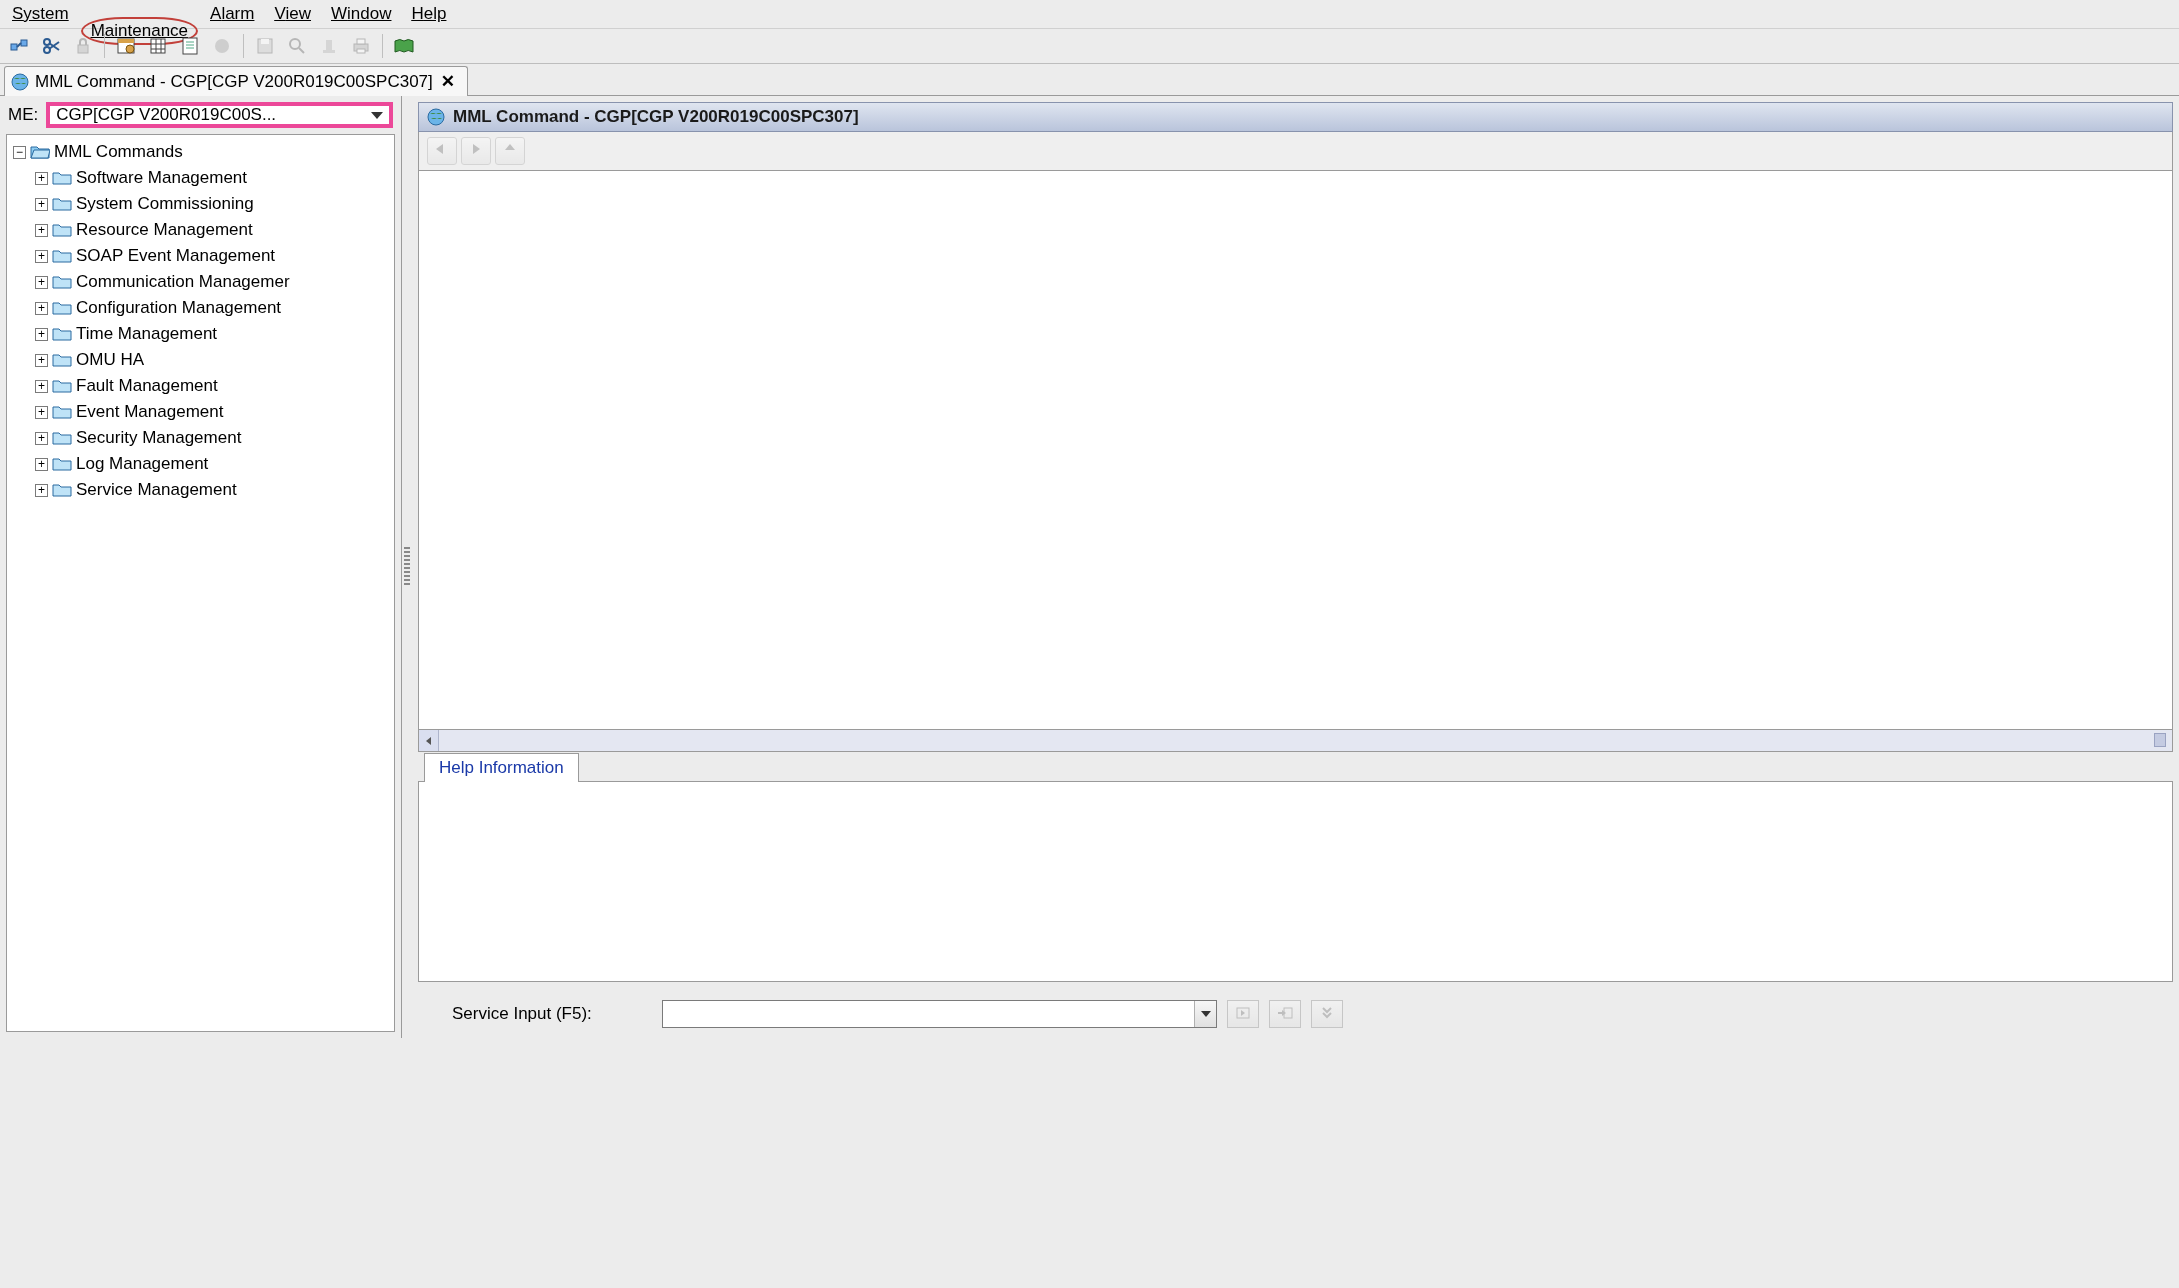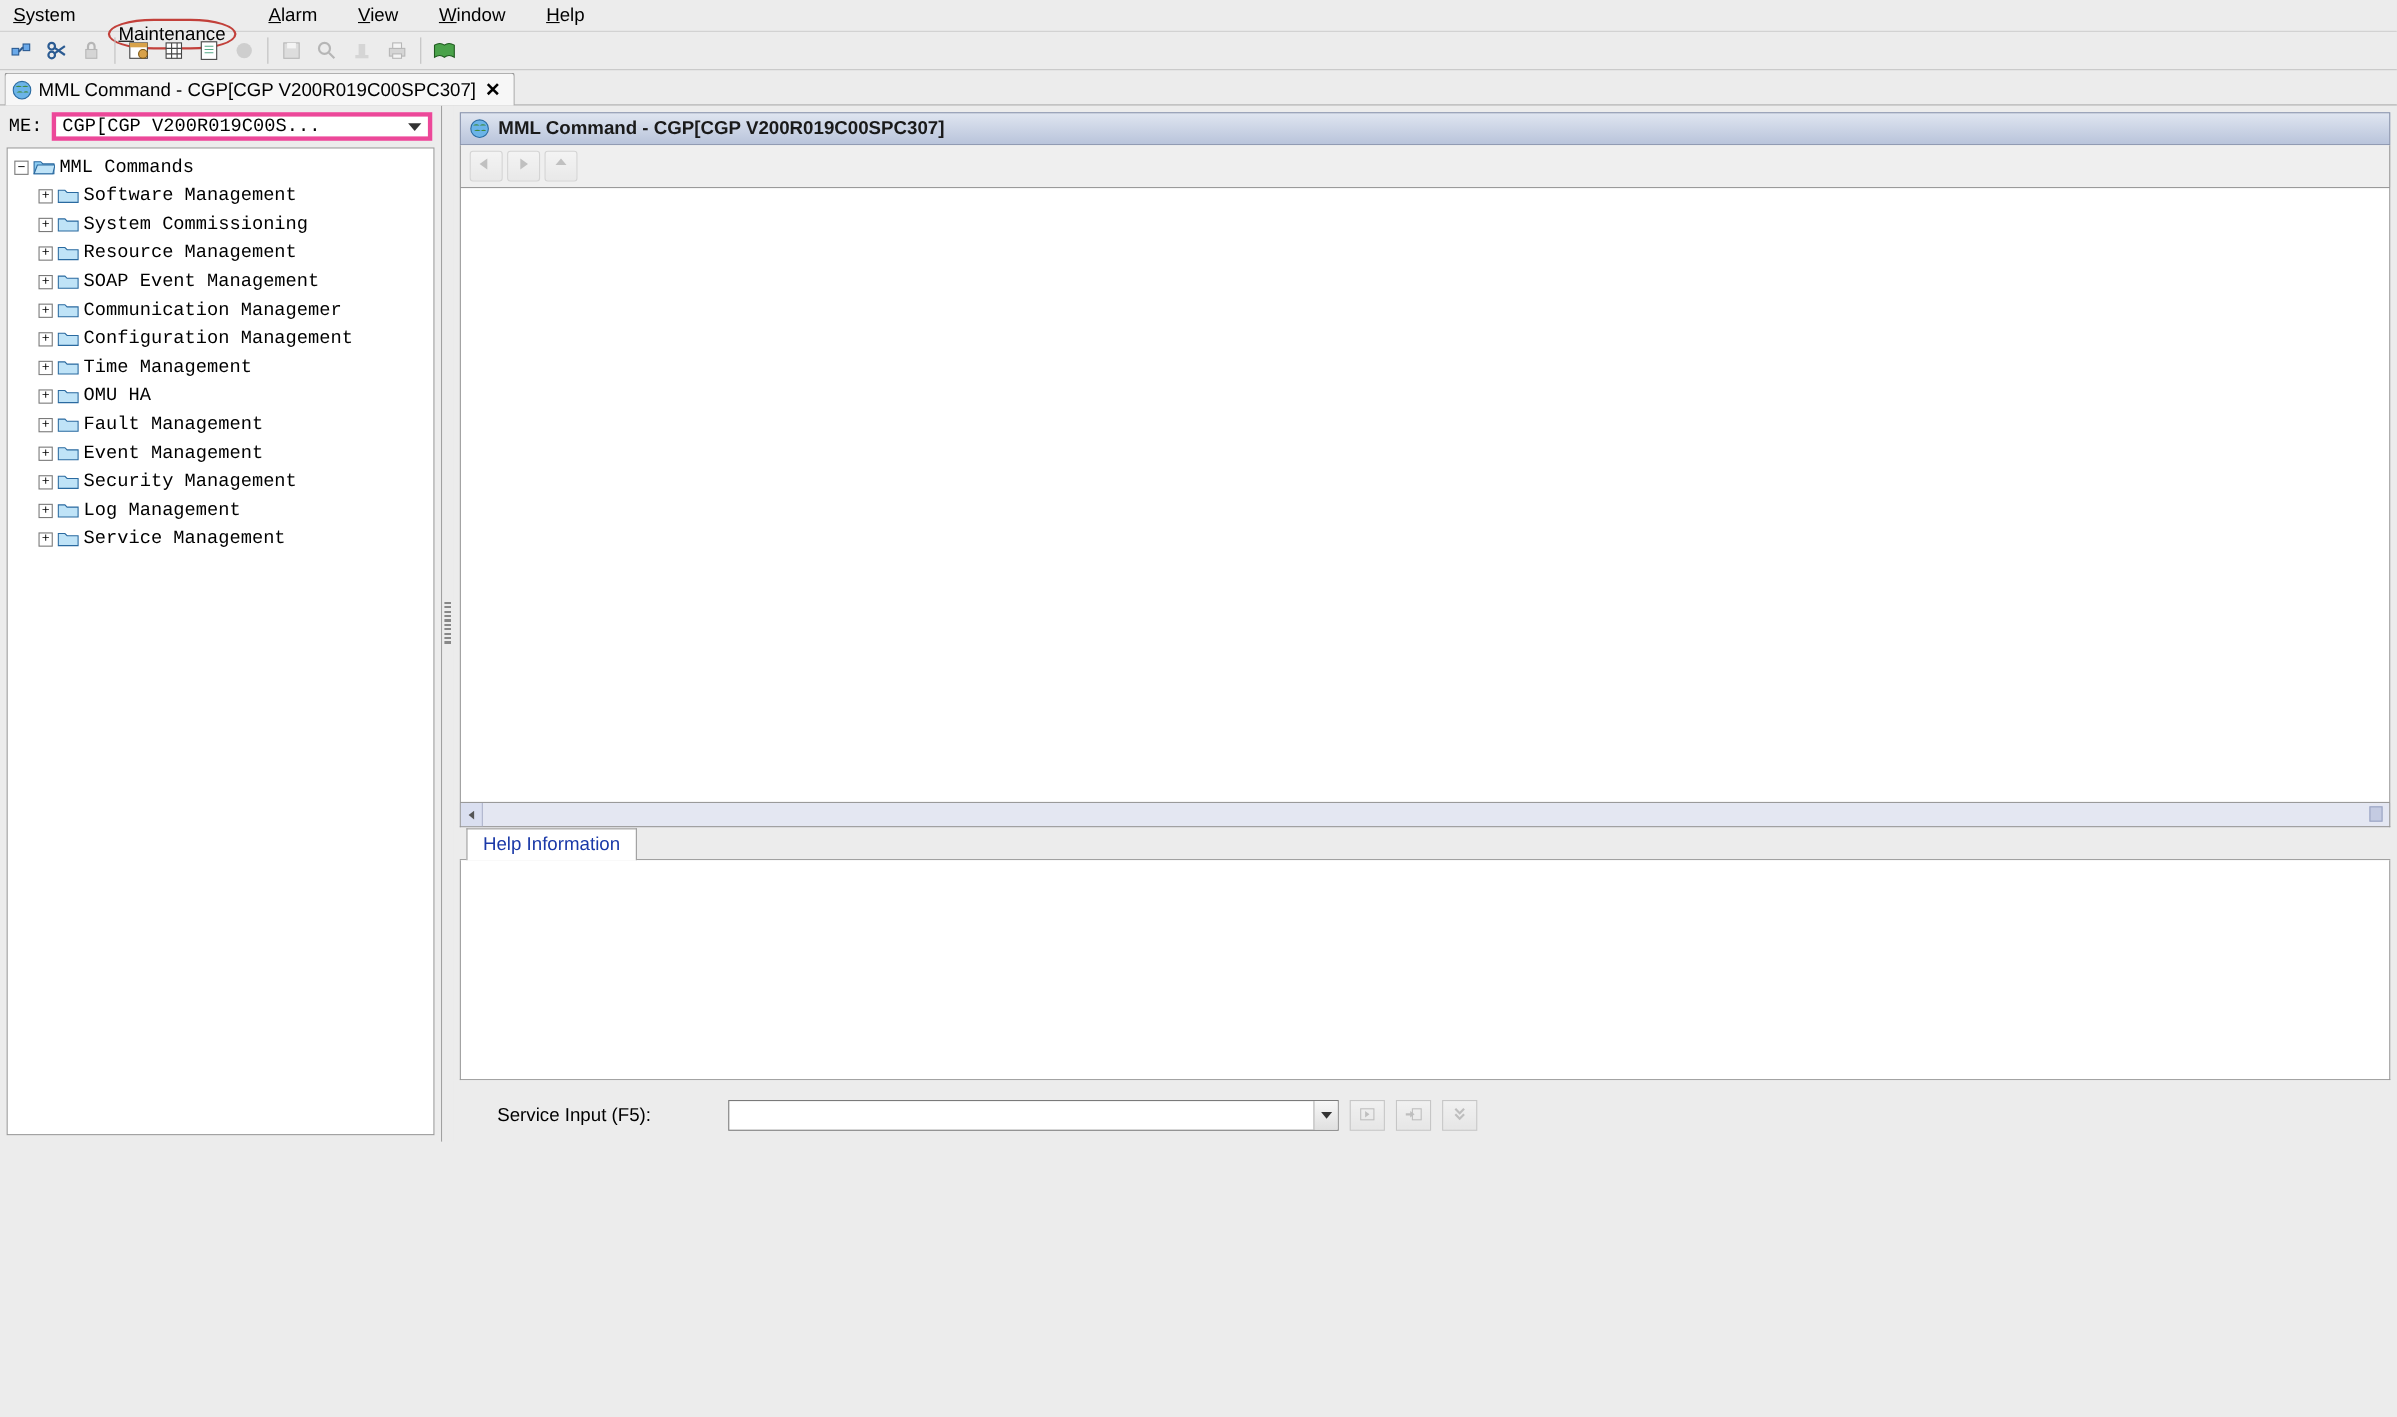--- a/index.html
+++ b/index.html
@@ -11,21 +11,22 @@
     color: #000;
     user-select: none;
   }
   
   .menubar {
     display: flex;
     align-items: center;
     height: 28px;
     padding: 0 4px;
     background: #ececec;
-    gap: 21px;
+    gap: 4px;
+    text-decoration: underline;
   }
   .menubar .menu-item {
     padding: 2px 8px;
     cursor: pointer;
   }
   .menubar .menu-item u { text-decoration: underline; }
   .maint-circle {
     border: 2px solid #c2403a;
     border-radius: 50% / 70%;
     padding: 0 6px;
@@ -82,21 +83,20 @@
     height: calc(100% - 96px);
     min-height: 940px;
   }
   .left-pane {
     width: 402px;
     min-width: 402px;
     background: #ececec;
     border-right: 1px solid #9a9a9a;
     display: flex;
     flex-direction: column;
-    font-family: Liberation Mono, monospace;
   }
   .me-row {
     display: flex;
     align-items: center;
     gap: 8px;
     padding: 6px 8px;
   }
   .me-label { font-size: 17px; }
   .me-select {
     flex: 1;

